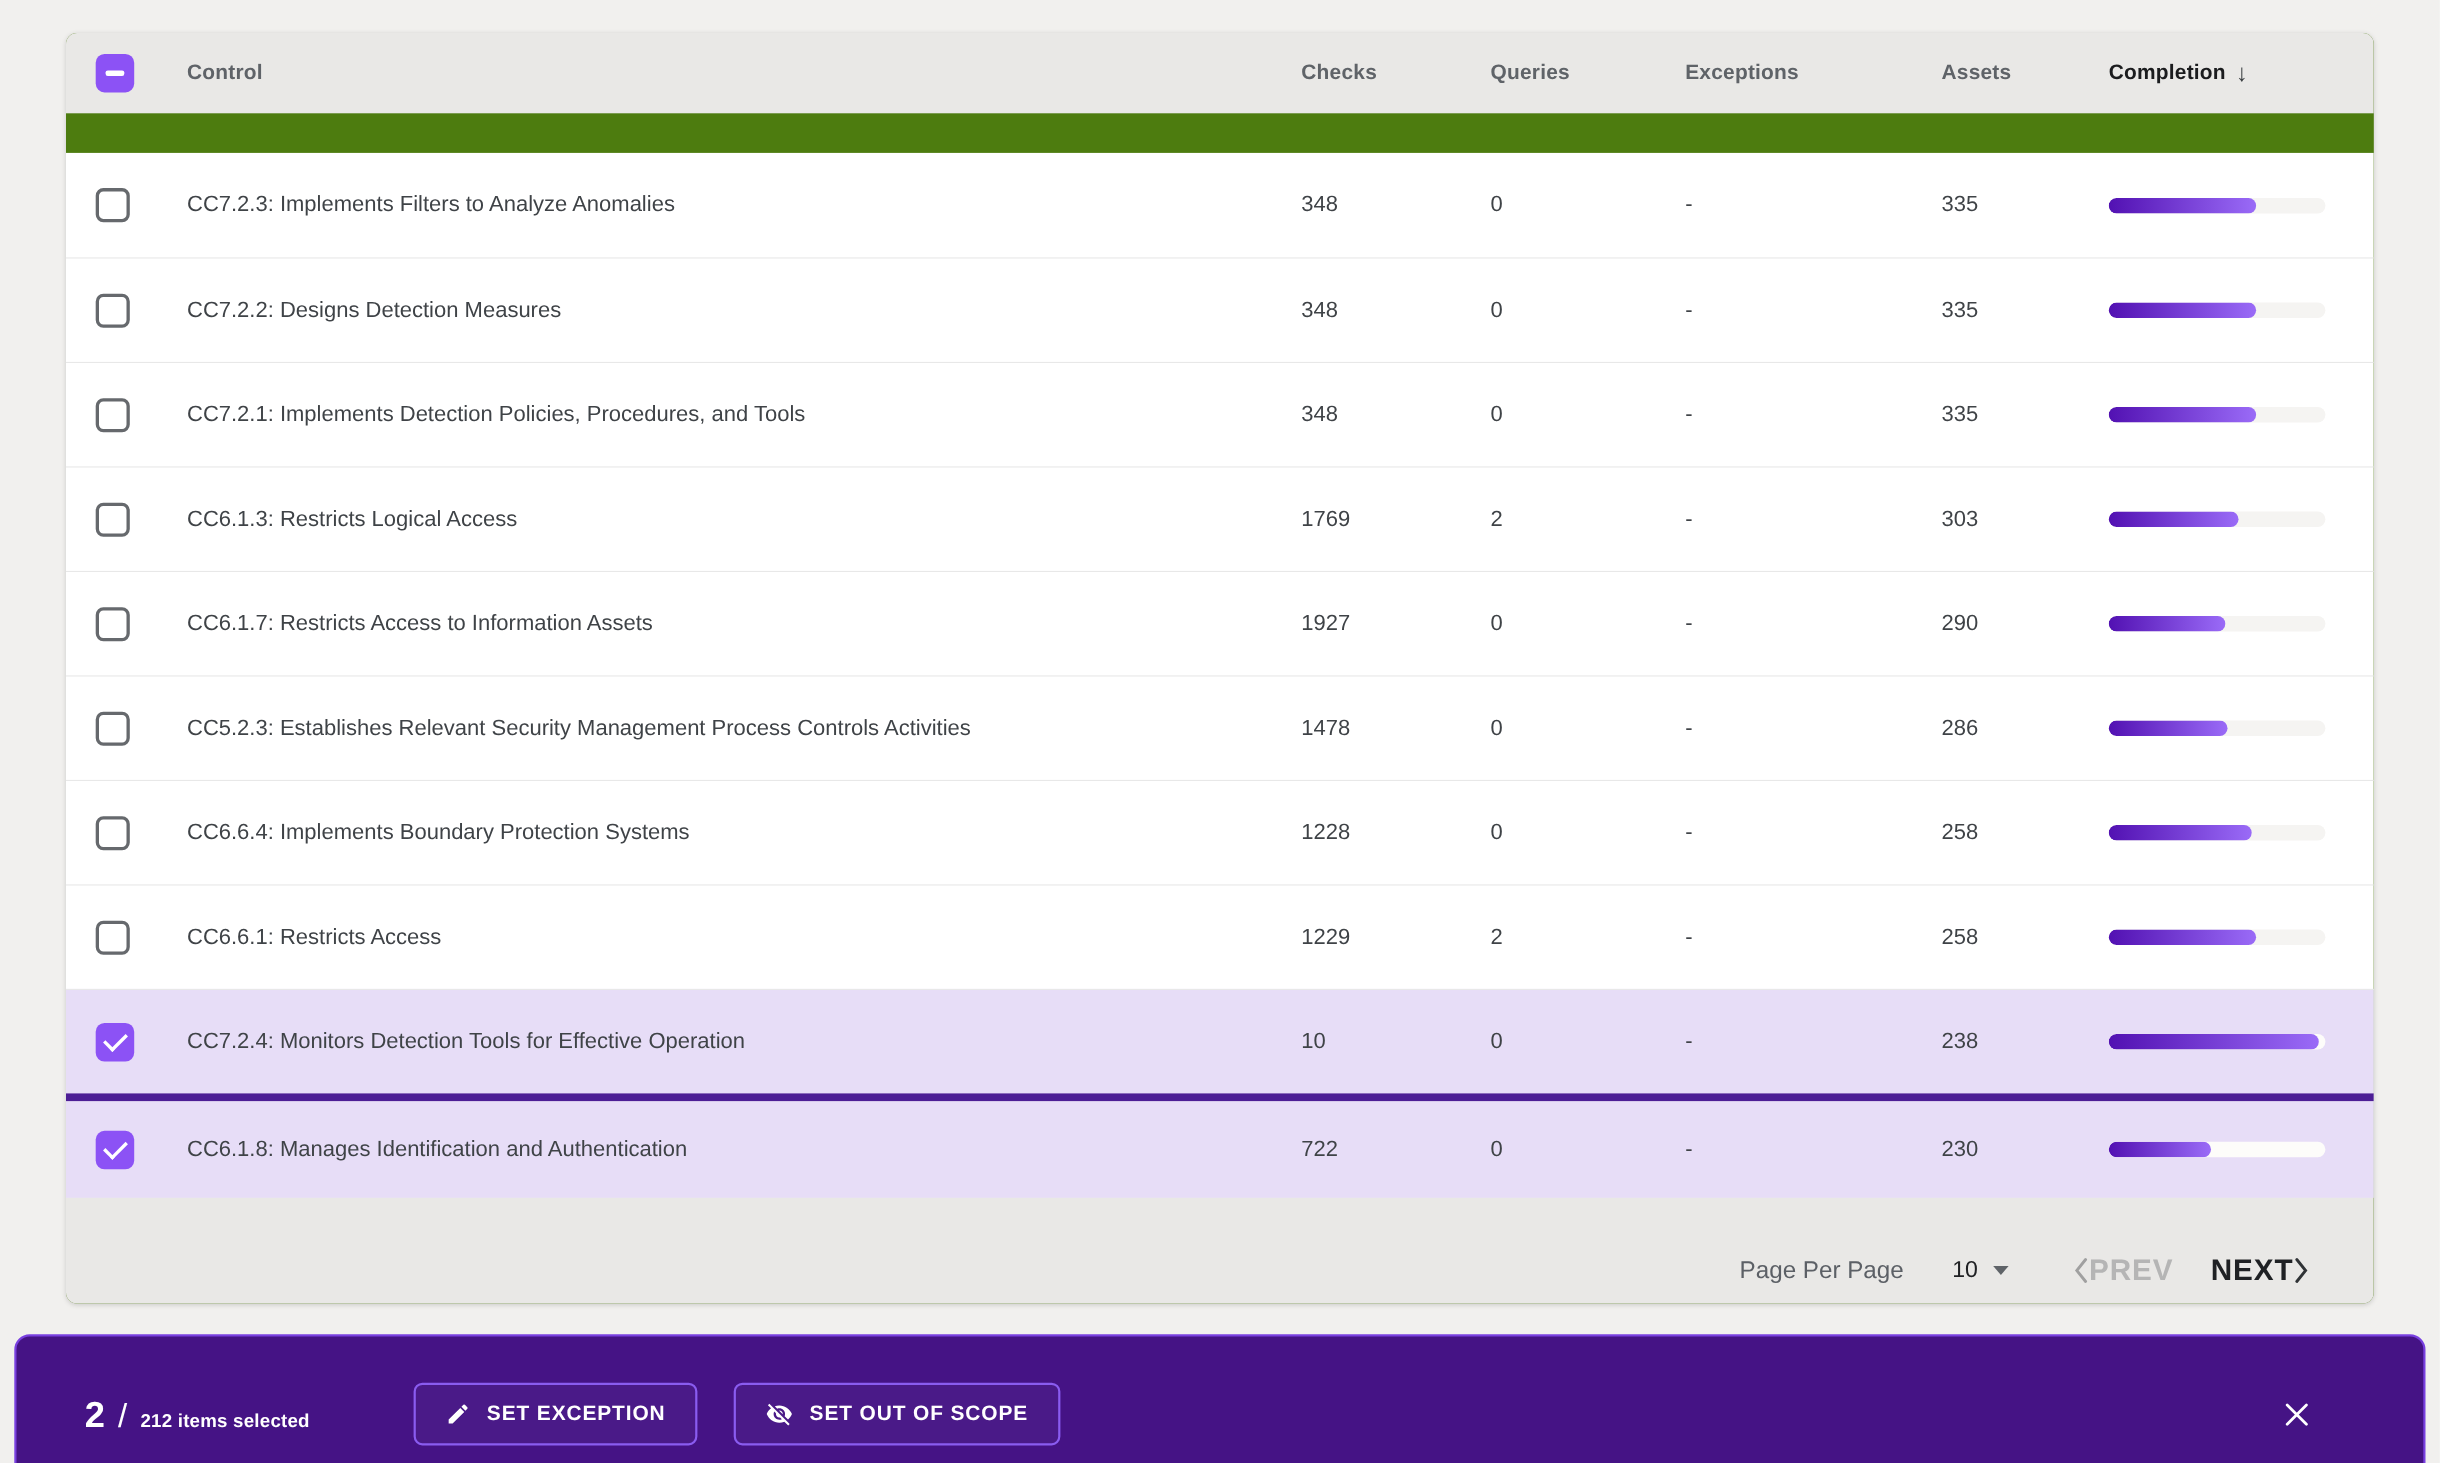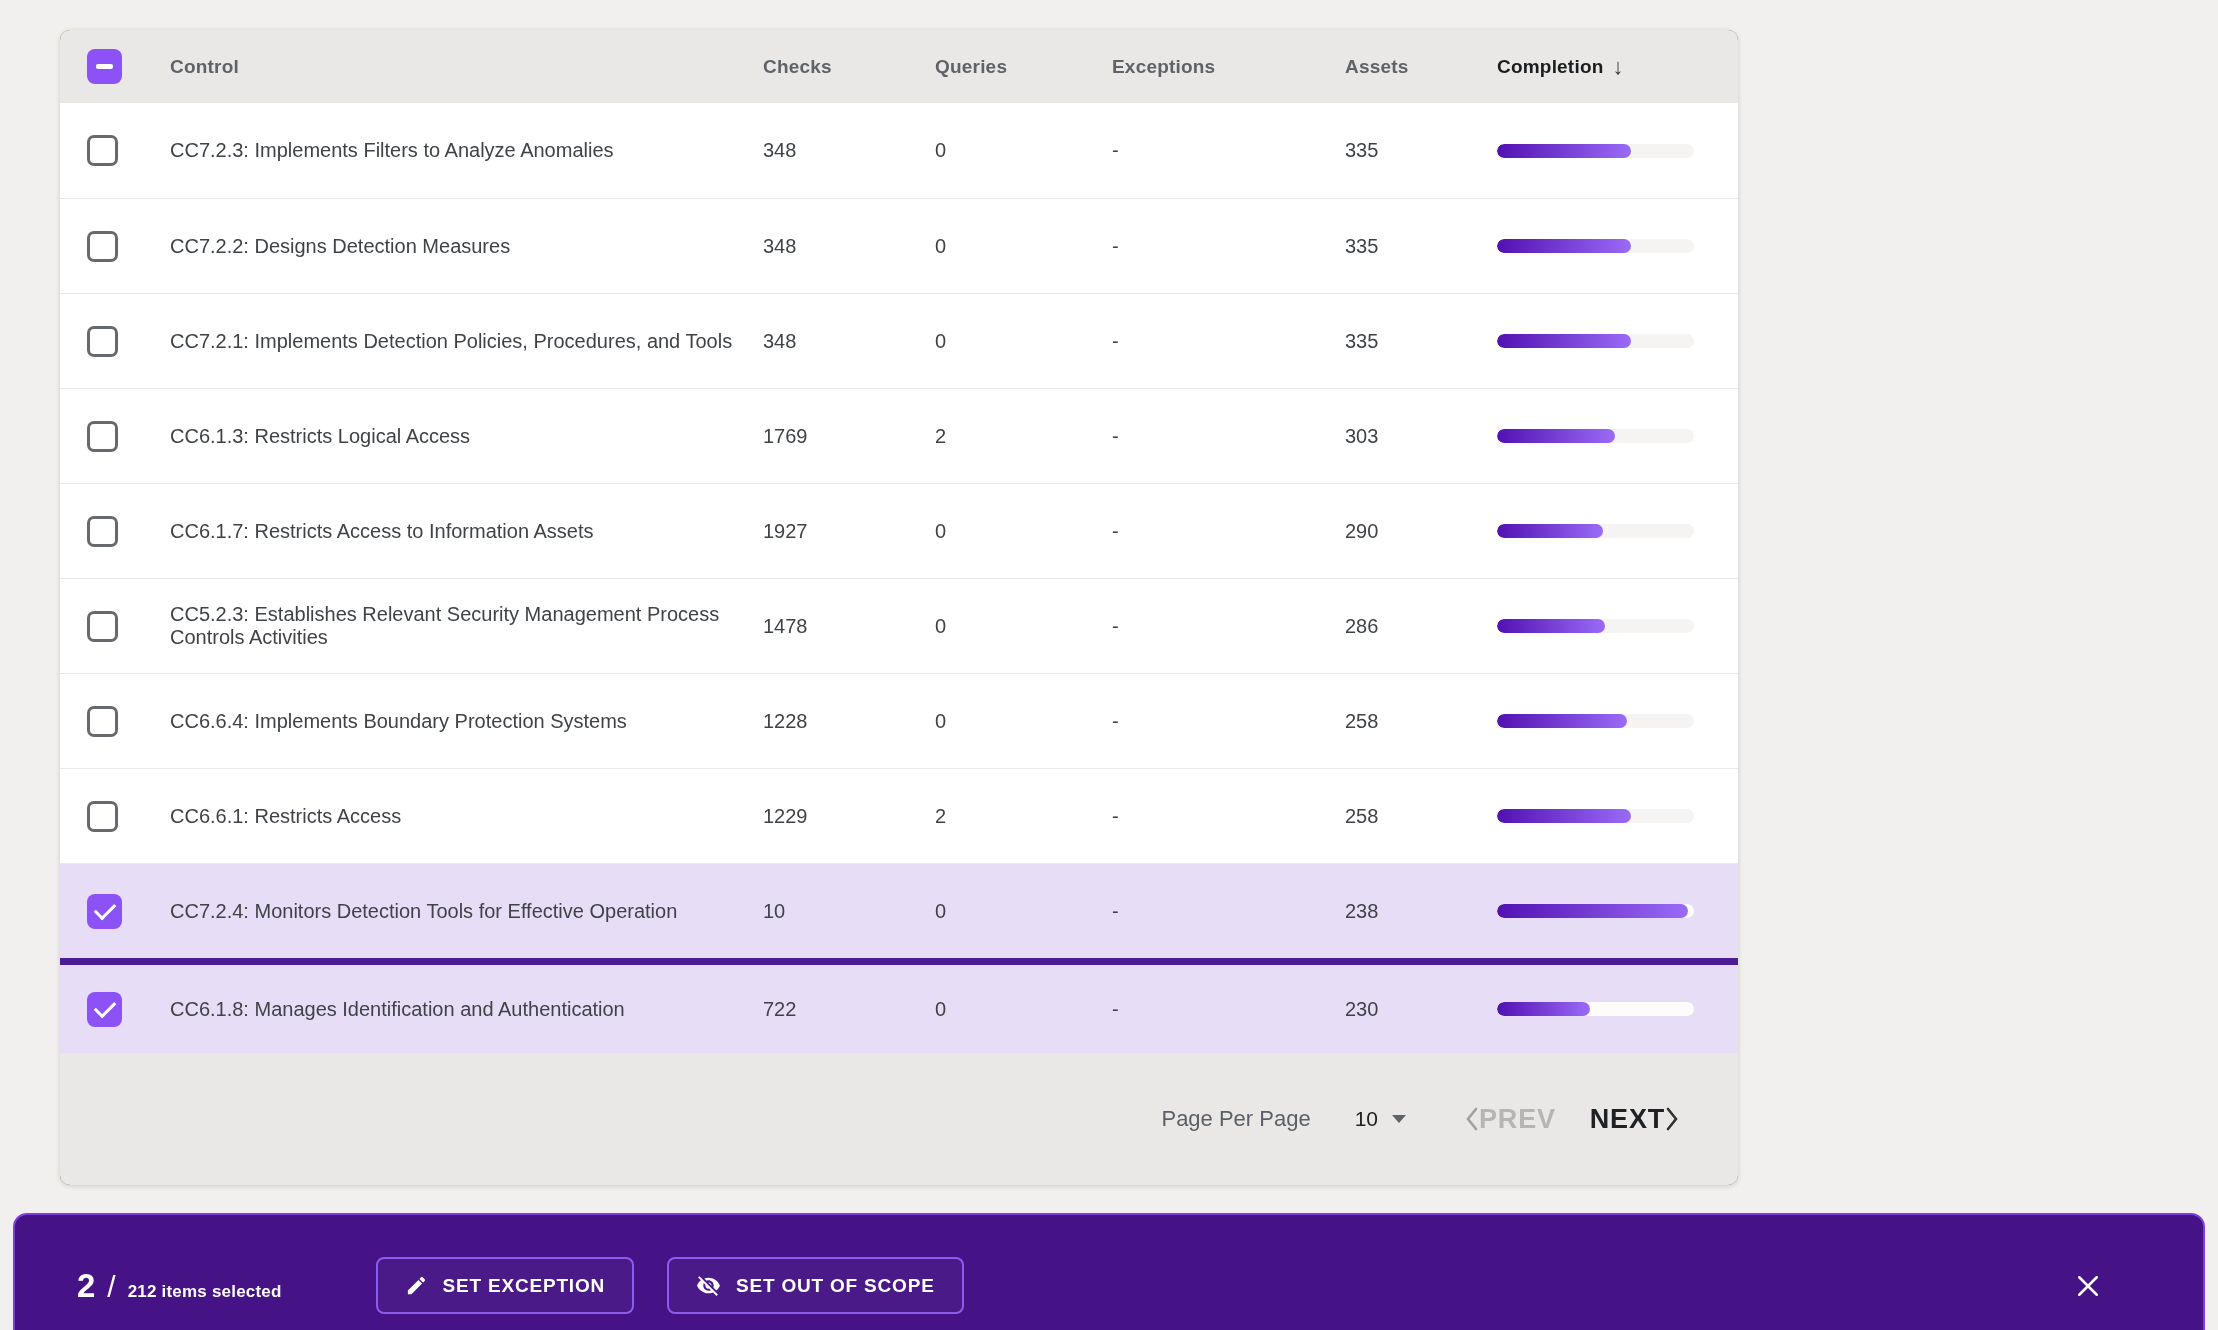--- a/index.html
+++ b/index.html
@@ -6,41 +6,41 @@
   html,body { width:2218px; height:1330px; overflow:hidden; }
   body {
     background:#f1f0ee;
     font-family:"Liberation Sans", sans-serif;
     position:relative;
     color:#3f4347;
   }
 
   
   .card {
-    position:absolute; left:60px; top:30px; width:1678px; height:1155px;
+    position:absolute; left:60px; top:30px; width:2098px; height:1155px;
     background:#4d7c0f; border-radius:10px; overflow:hidden;
     box-shadow:0 1px 5px rgba(0,0,0,0.16);
   }
   .grid-row {
     display:grid;
     grid-template-columns:110px 1fr 172px 177px 233px 152px 241px;
     align-items:center;
   }
   .thead {
     height:73px; background:#e9e8e6;
   }
   .th {
     font-size:19px; font-weight:600; color:#5f6368; letter-spacing:0.2px;
   }
   .th.completion-th {
     color:#1b1c1e; font-weight:700; display:flex; align-items:center; gap:9px;
   }
   .sort-arrow { font-size:22px; font-weight:400; color:#3c4043; line-height:1; }
 
-  .tbody { background:#fff; }
+  .tbody { background:#fff;margin-top:36px; }
   .row { height:95px; cursor:pointer; }
   .row + .row { border-top:1px solid #e8e8e8; }
   .row.selected { background:#e7ddf7; }
   .row.selected + .row.selected { border-top:7px solid #4c1d95; }
 
   .cb-cell { padding-left:27px; display:flex; align-items:center; }
   .cb { display:inline-flex; align-items:center; justify-content:center; }
   .cb.unchecked {
     width:31px; height:31px; border:3px solid #66696d; border-radius:7px;
     background:#fff;

